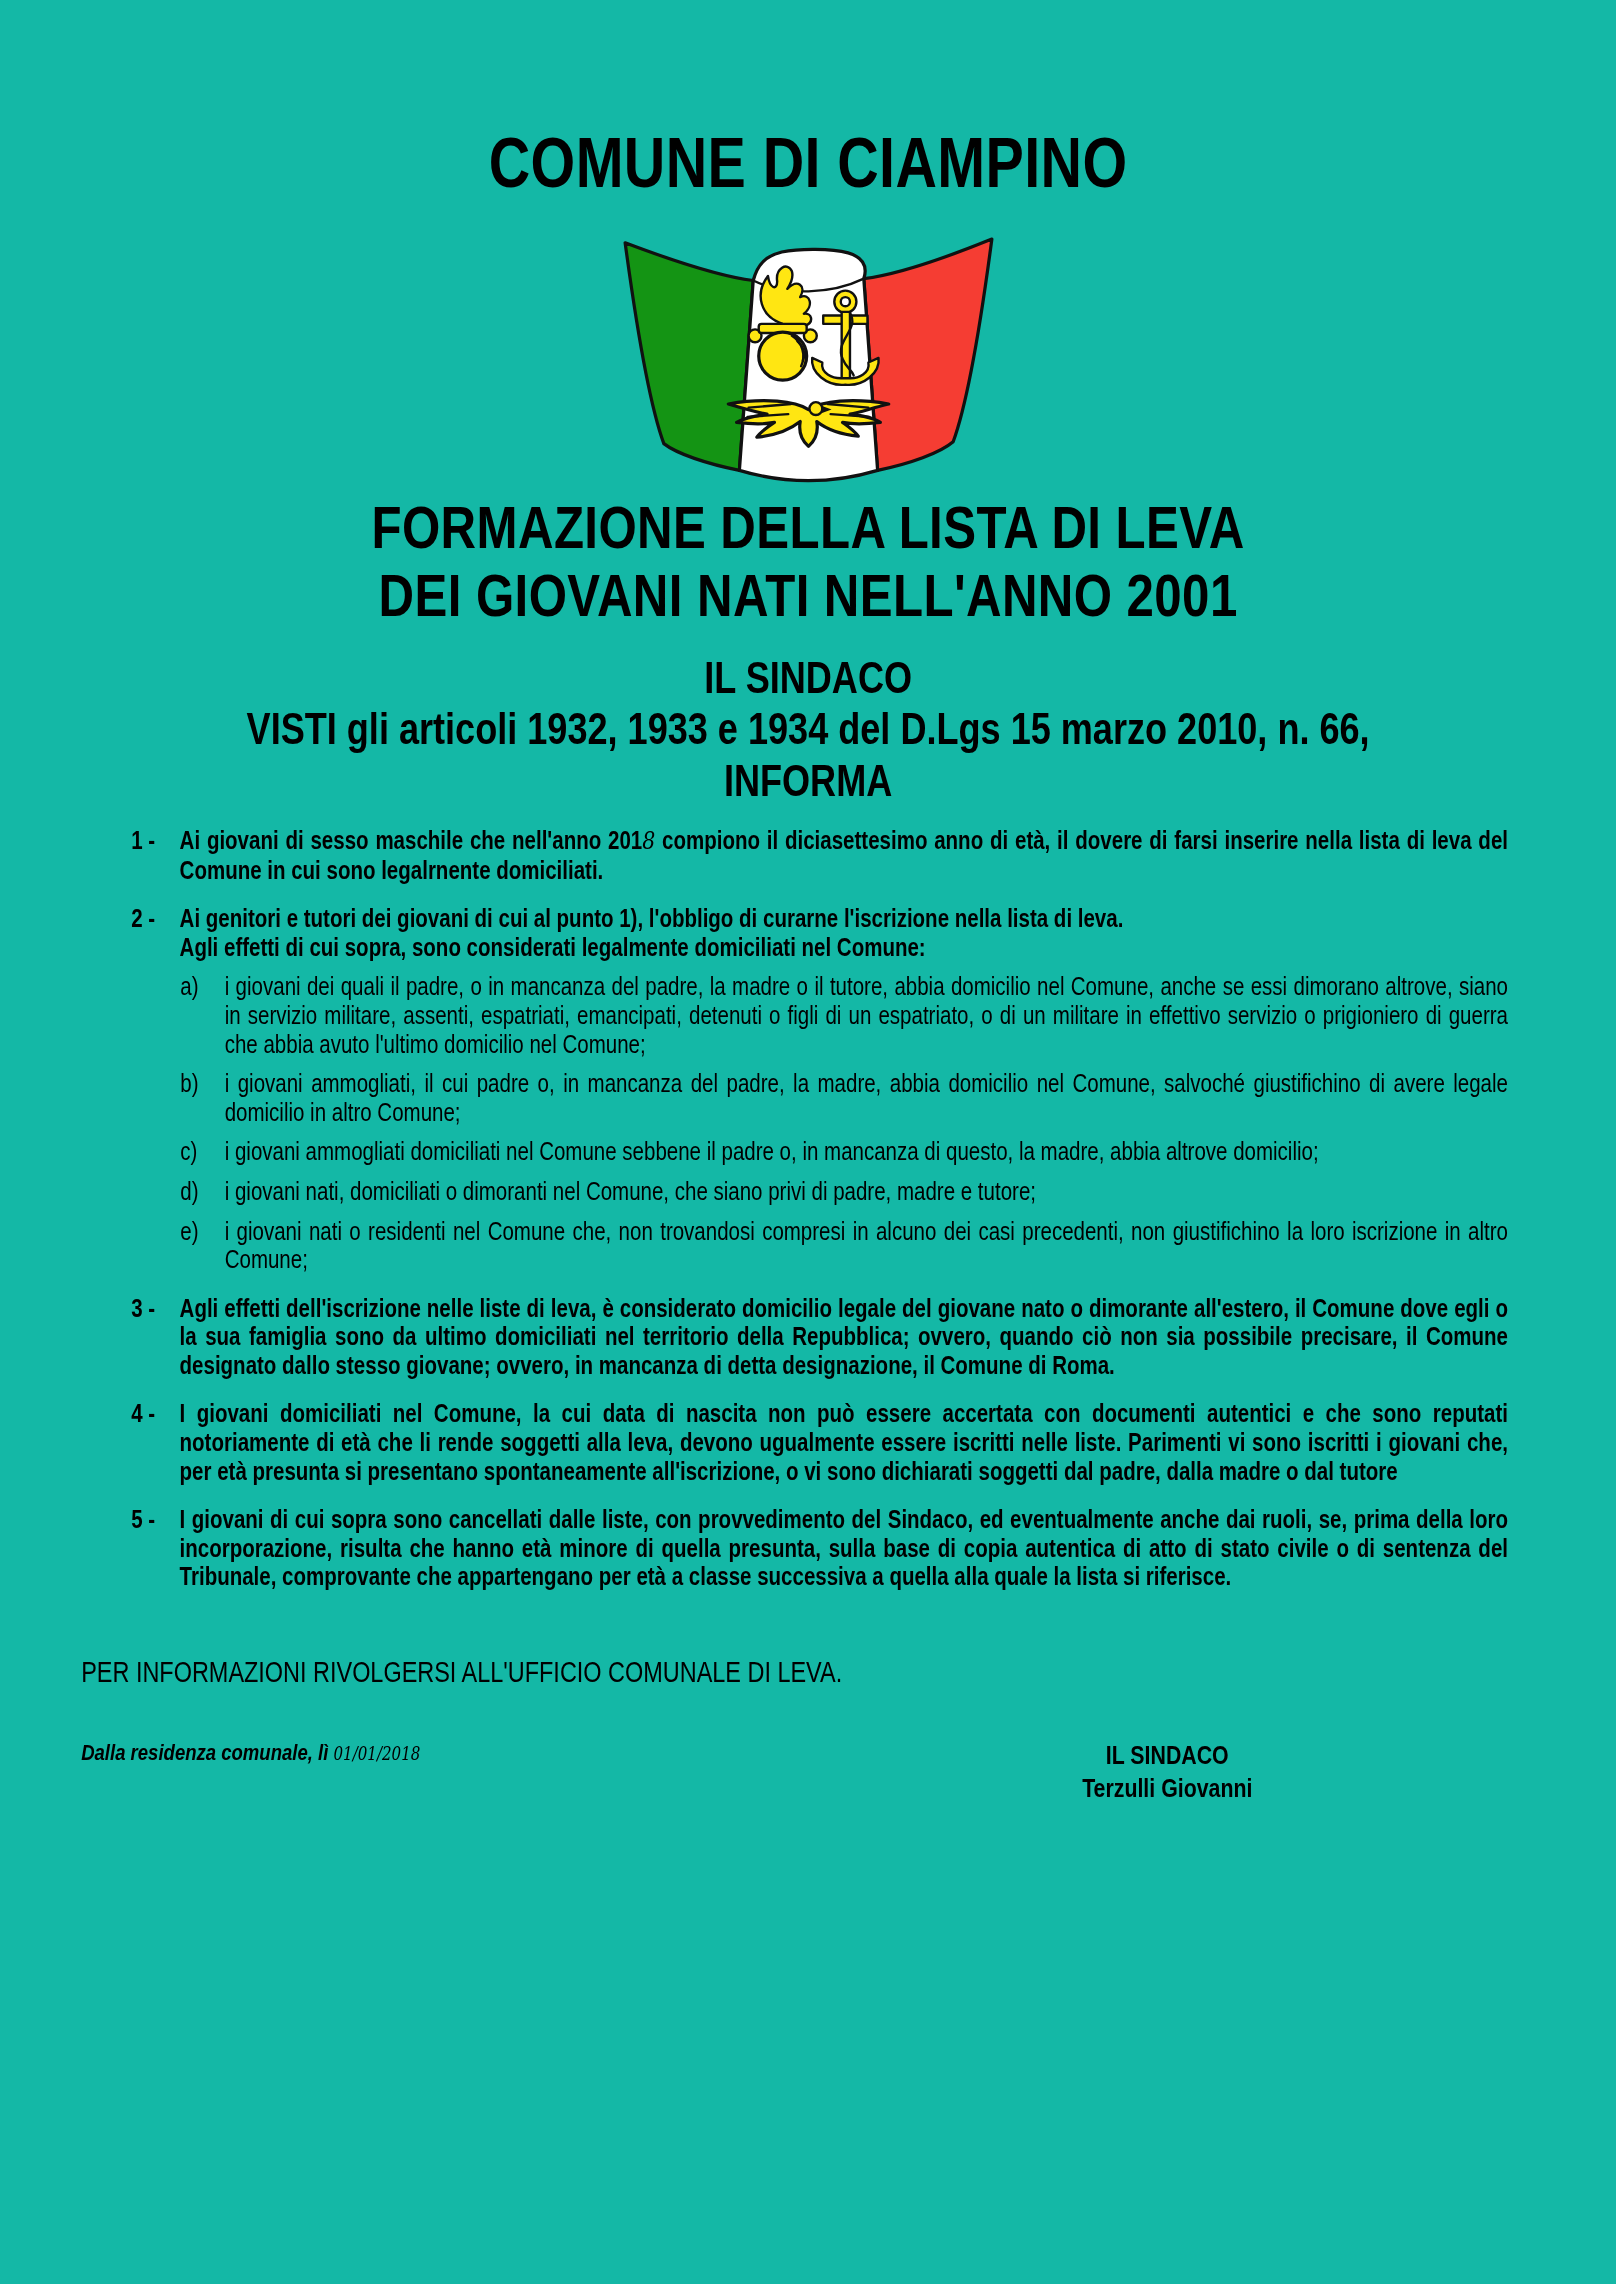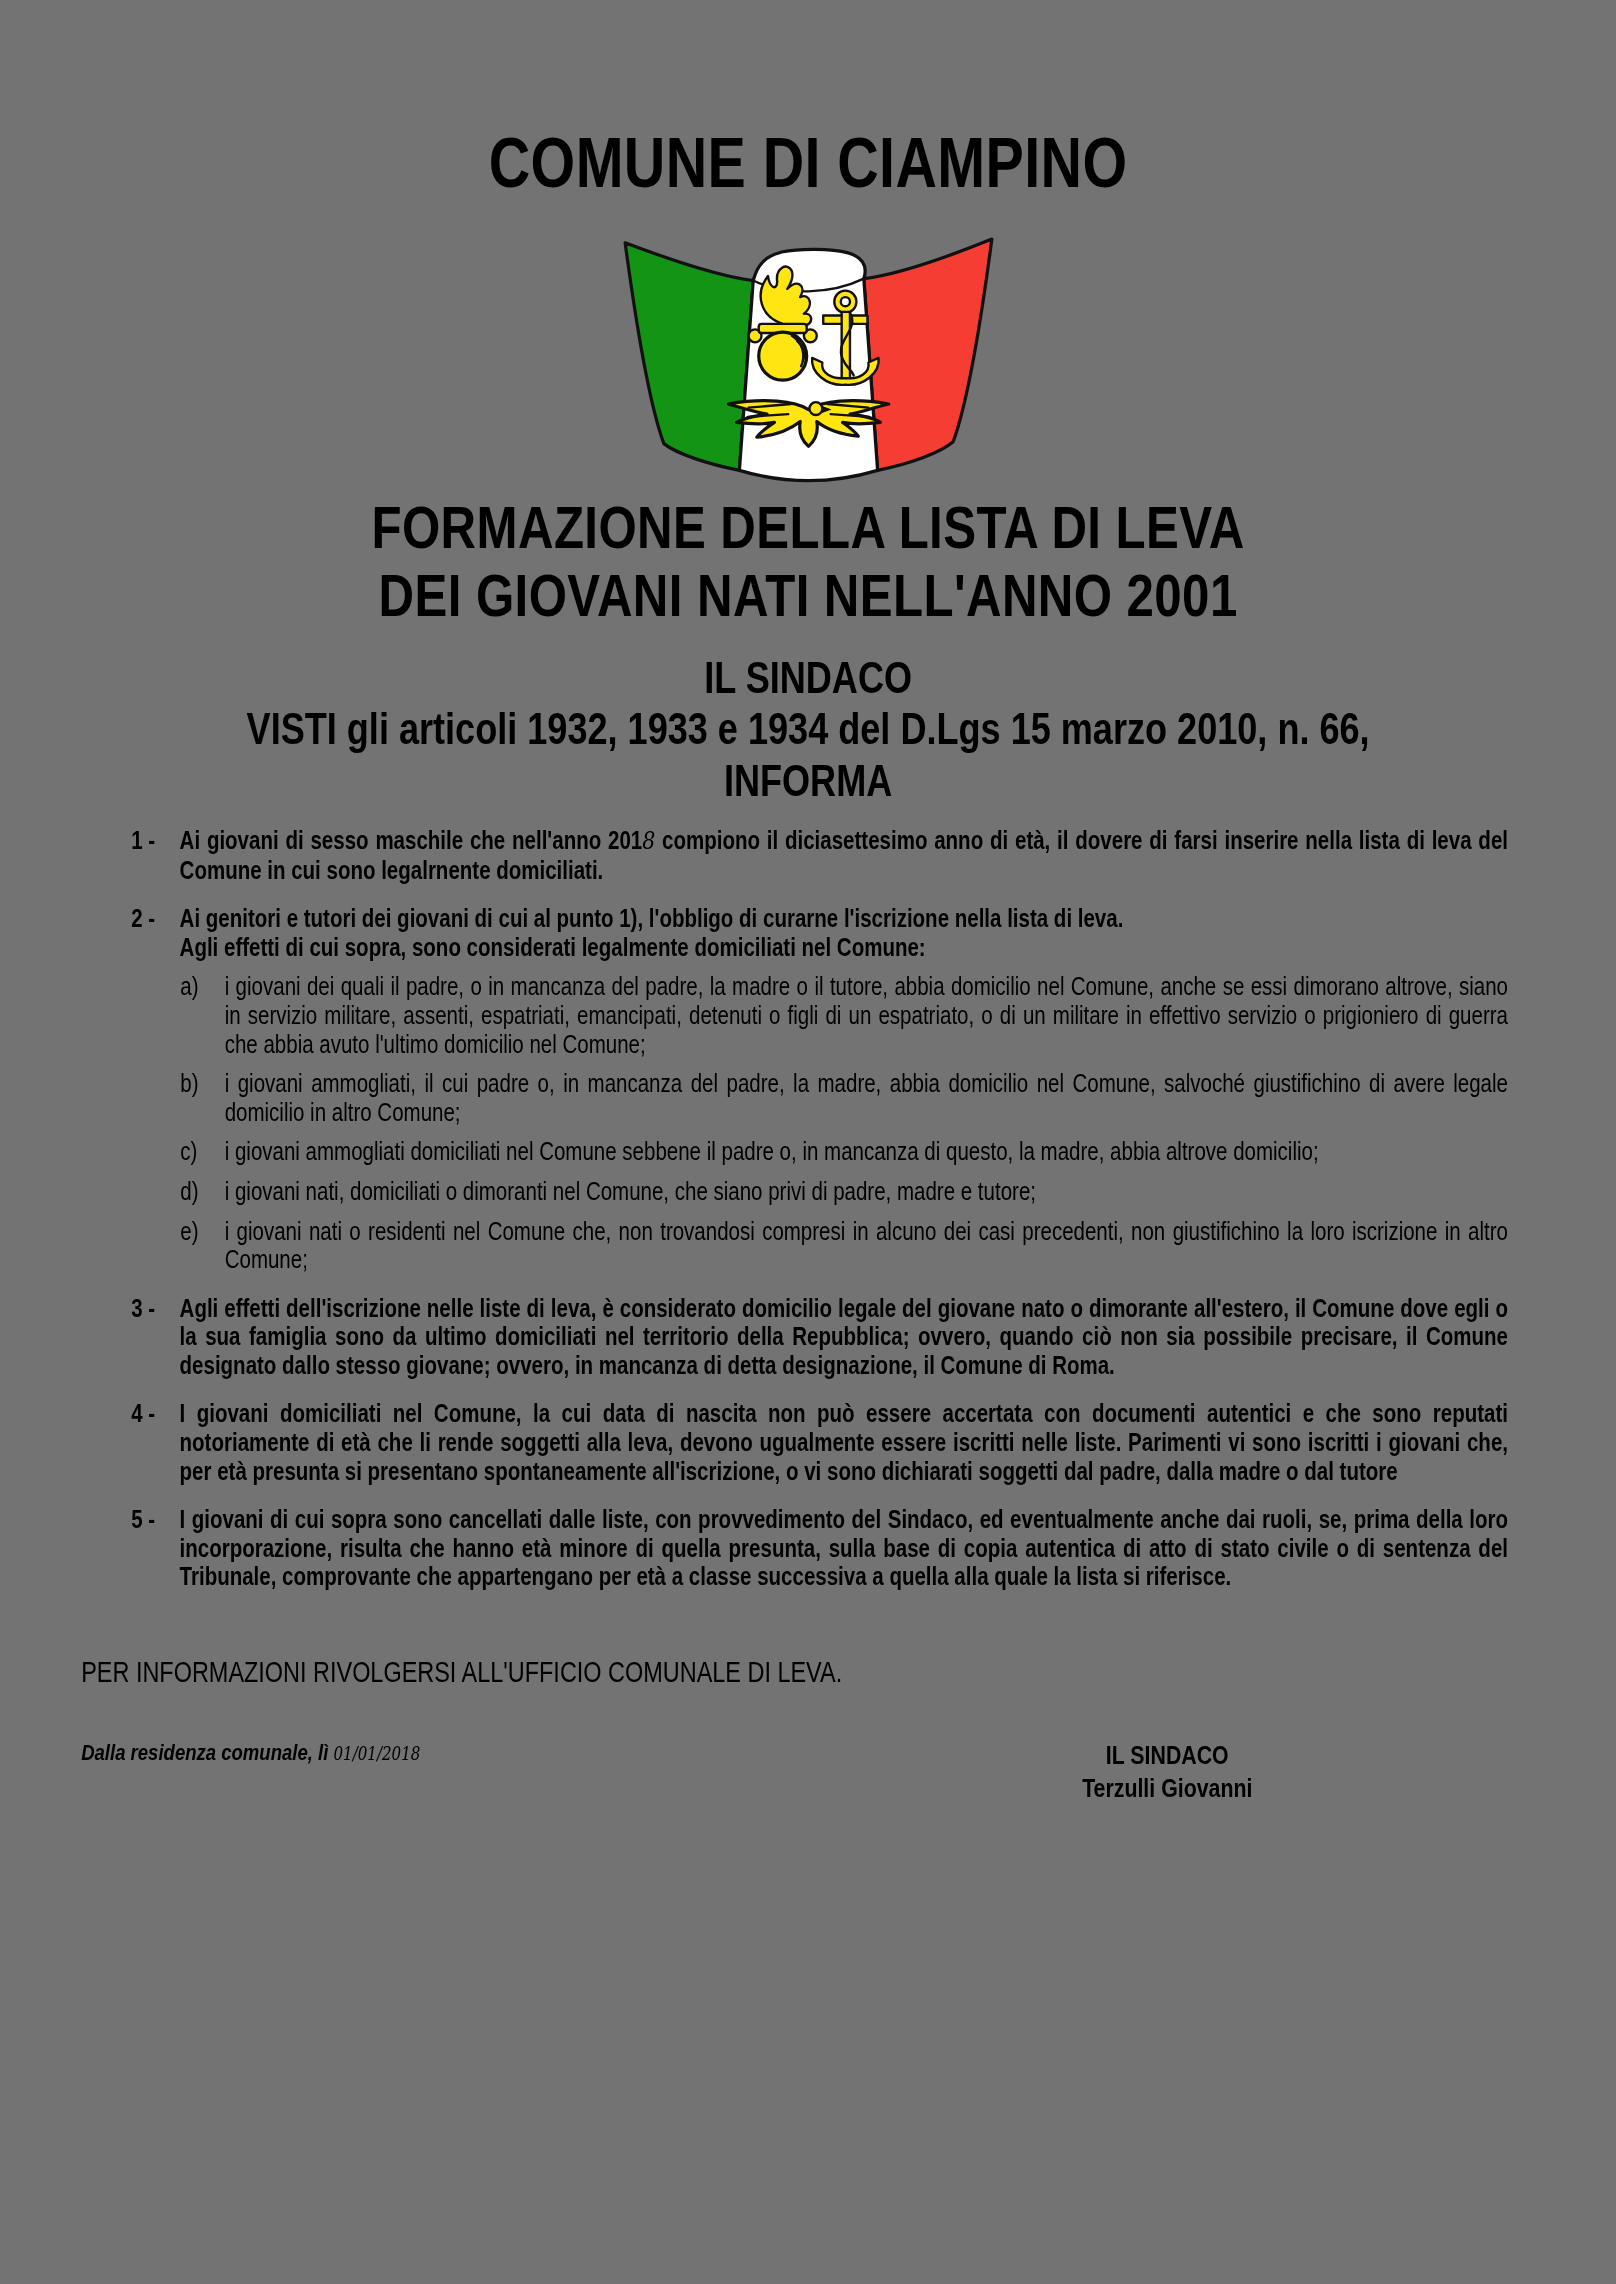--- a/index.html
+++ b/index.html
@@ -1,17 +1,17 @@
 <!DOCTYPE html>
 <html style="--crest-green: #149414; --crest-white: #ffffff; --crest-red: #f53d33; --crest-yellow: #ffe612; --crest-outline: #111111;font-size:7.4px"><head>
 <meta charset="utf-8">
 <style>
   html,body{margin:0;padding:0;background:#ffffff;}
   .page{
-    width:1616px;height:2284px;background:#737373;color:#000;
+    width:1616px;height:2284px;background:#14b8a6;color:#000;
     font-family:"Liberation Sans",sans-serif;overflow:hidden;position:relative;
   }
   
   .scalex{transform:scaleX(0.82);transform-origin:0 0;}
   .centerwrap{width:1971px;text-align:center;}
   .title{margin-top:124px;font-size:70px;font-weight:bold;line-height:1.12;letter-spacing:0.5px;}
   .crest{width:401px;margin:26px auto 6.4px auto;}
   .crest svg{display:block;width:401px;height:258px;}
   .heading{font-size:60px;font-weight:bold;line-height:1.14;margin-top:7.4px;letter-spacing:0.5px;}
   .subheading{font-size:44px;font-weight:bold;line-height:1.17;margin-top:21px;}

